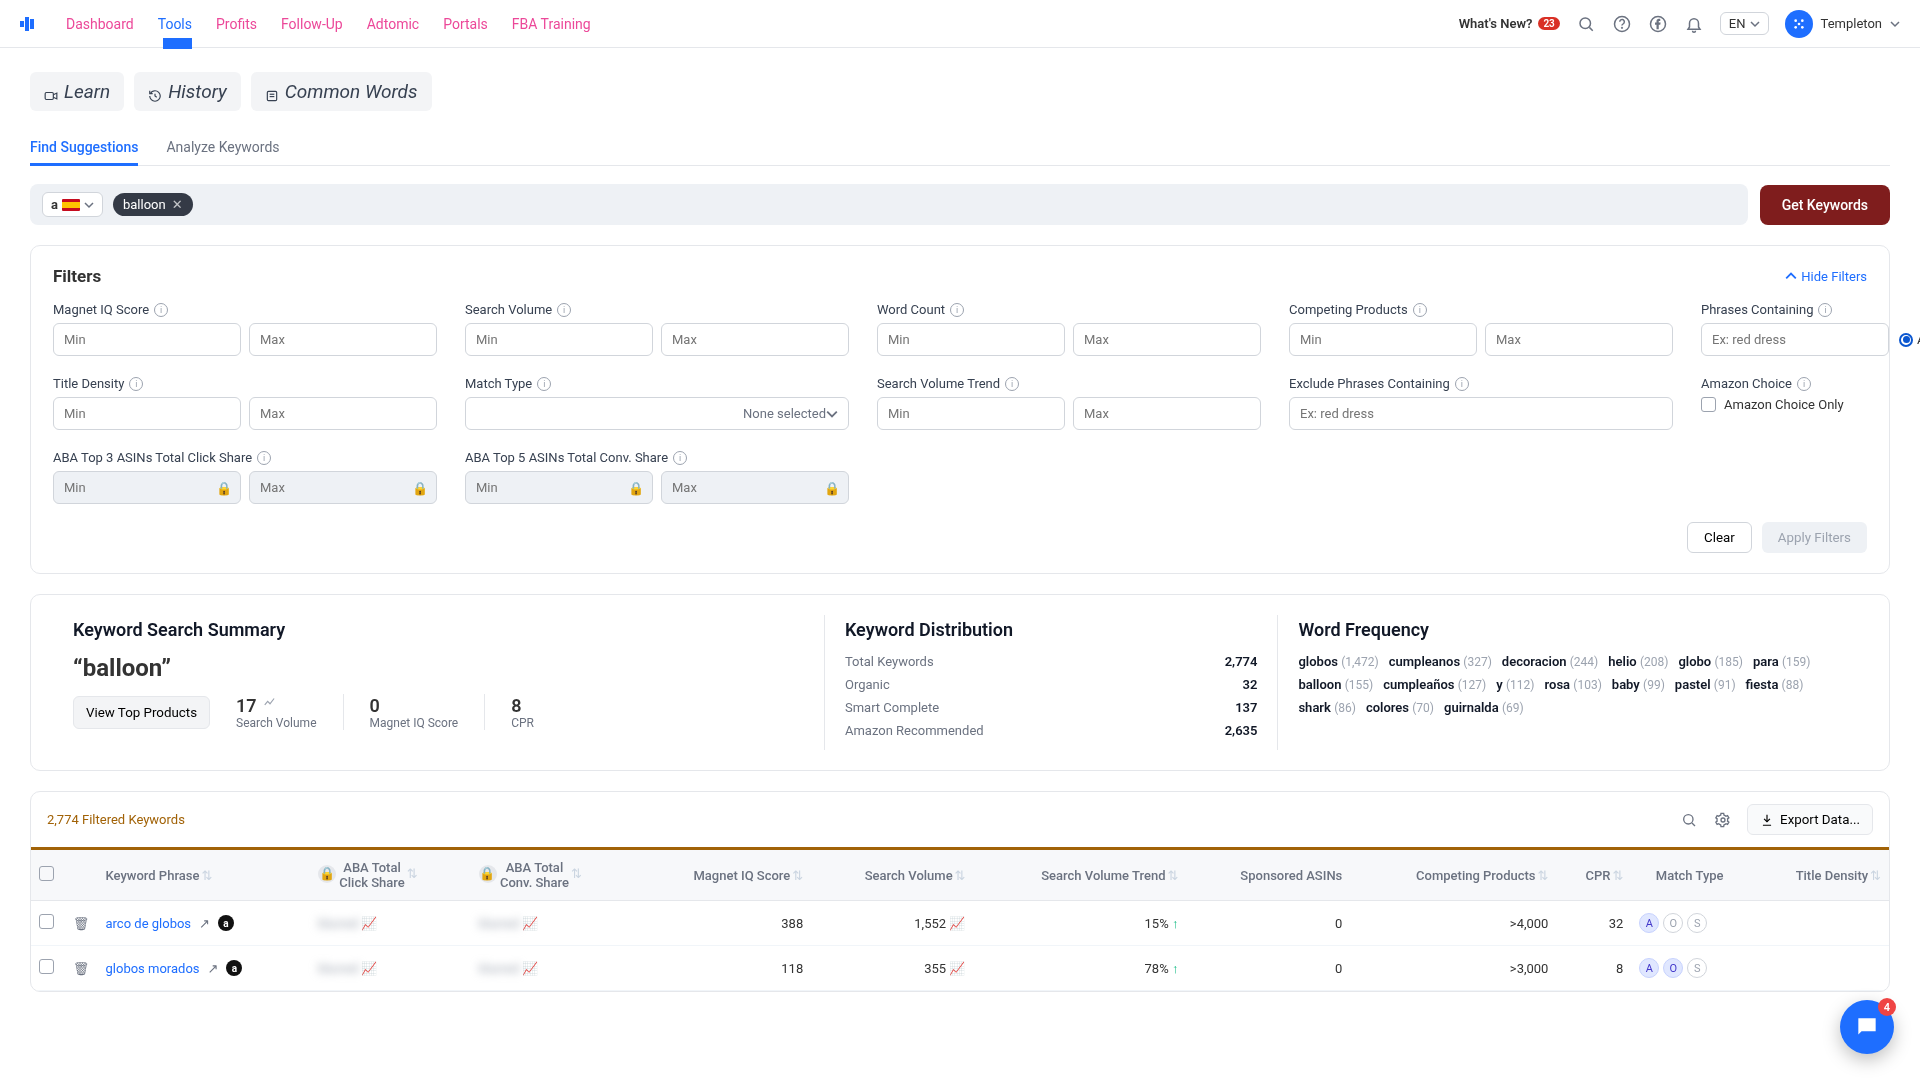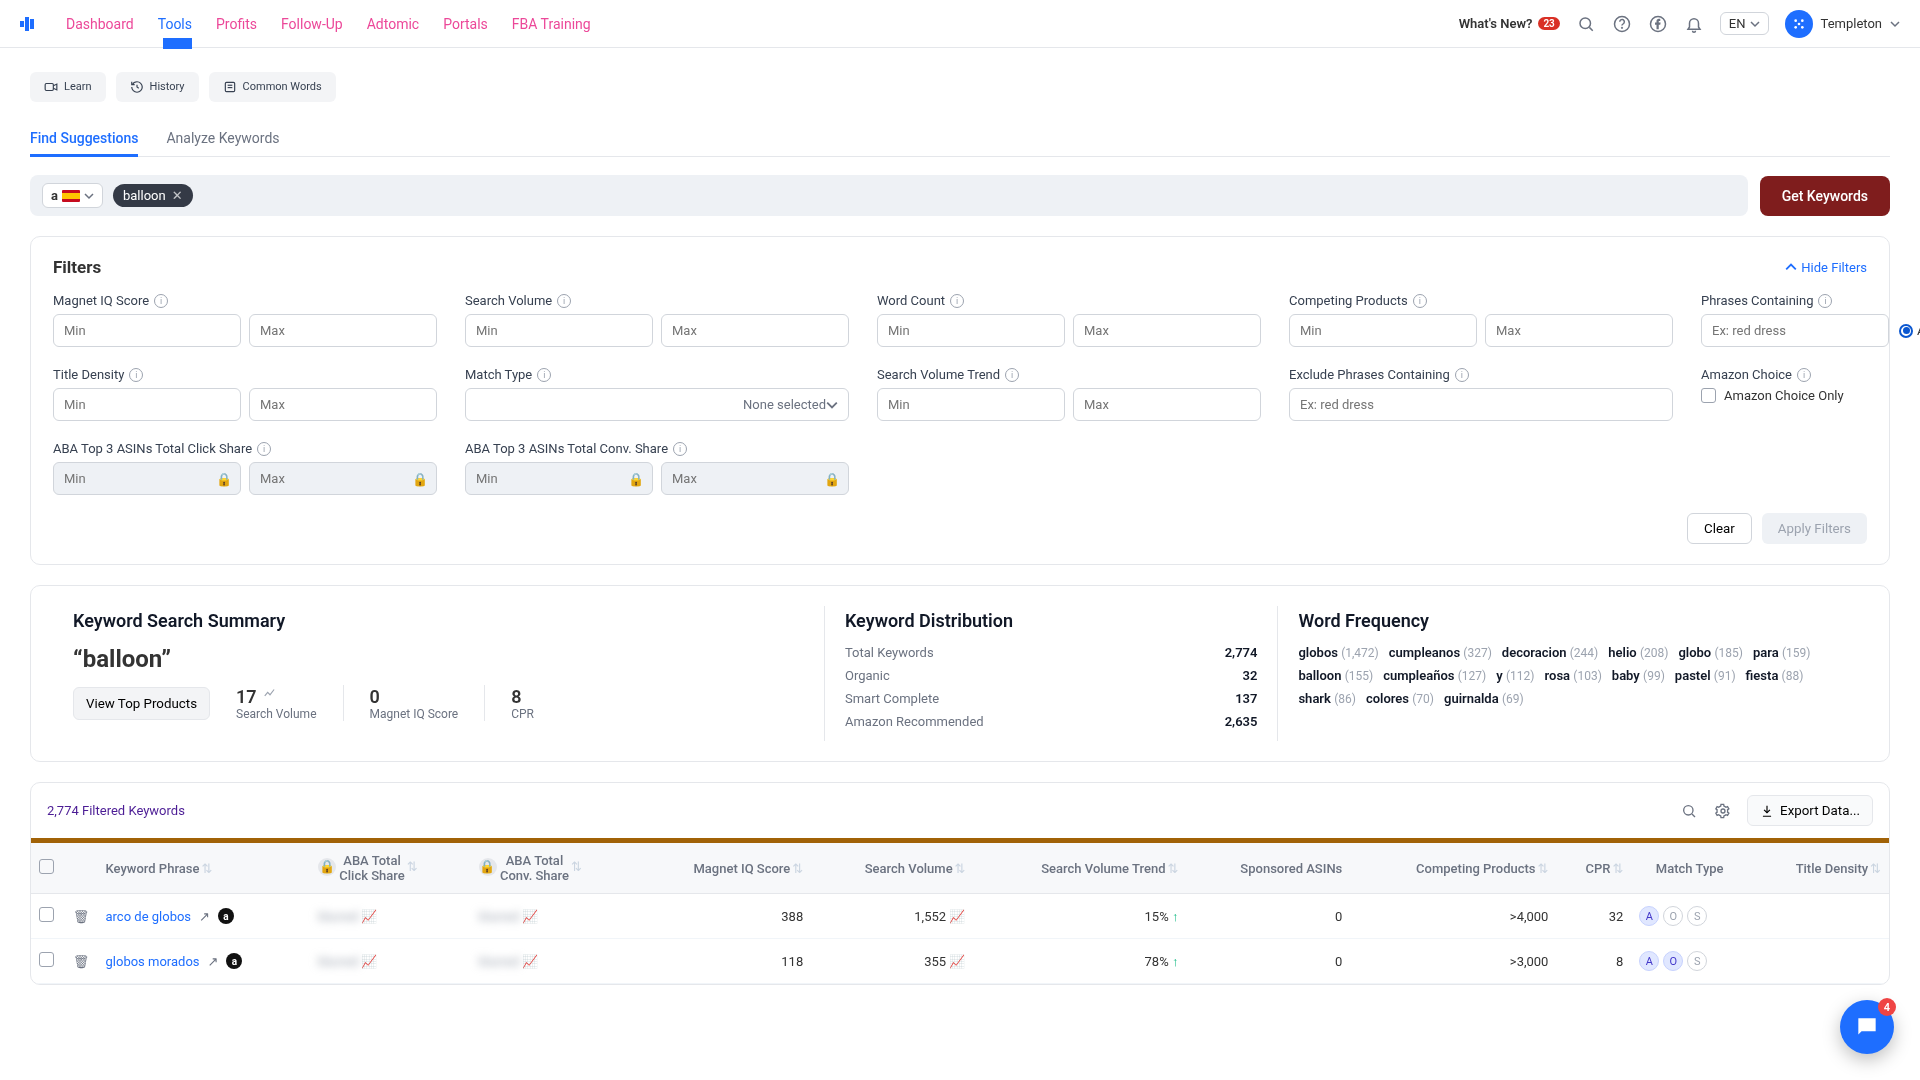--- a/index.html
+++ b/index.html
@@ -23,21 +23,21 @@
 .lang-sel { border:1px solid #d1d5db; border-radius:6px; padding:3px 8px; display:flex; align-items:center; gap:4px; cursor:pointer;}
 .avatar { width:28px; height:28px; border-radius:50%; background:#1e6eff; color:#fff; display:flex; align-items:center; justify-content:center; font-size:14px;}
 .user-chip{display:flex;align-items:center;gap:8px;cursor:pointer;}
 
 
 .page { padding: 24px 30px; }
 .page-head { display:flex; align-items:flex-start; justify-content:space-between; margin-bottom:10px;}
 h1 { font-size: 30px; font-weight:700; margin-bottom:6px; color:#111827;}
 .subtitle { color:#6b7280; font-size:14px;}
 .head-actions { display:flex; gap:10px;}
-.pill-btn { background:#f3f4f6; border:none; border-radius:6px; padding:8px 14px; display:flex; align-items:flex-start; gap:6px; color:#374151; cursor:pointer; font-size:11px;}
+.pill-btn { background:#f3f4f6; border:none; border-radius:6px; padding:8px 14px; display:flex; align-items:flex-end; gap:6px; color:#374151; cursor:pointer; font-size:19px;font-style:italic;}
 
 
 .tabs { display:flex; gap:28px; border-bottom:1px solid #e5e7eb; margin-top:18px;}
 .tab { padding:10px 0; color:#6b7280; cursor:pointer; font-size:14px; position:relative;}
 .tab.active { color:#1e6eff; font-weight:500;}
 .tab.active::after{content:"";position:absolute;left:0;right:0;bottom:-1px;height:3px;background:#1e6eff;}
 
 
 .search-row{ display:flex; gap:12px; margin-top:18px; align-items:center;}
 .kw-bar{ flex:1; background:#eef1f5; border-radius:8px; padding:8px 12px; display:flex; align-items:center; gap:10px;}
@@ -82,25 +82,25 @@
 .vt-btn{background:#f3f4f6;border:1px solid #e5e7eb;border-radius:6px;padding:8px 12px;cursor:pointer;}
 .dist-row{display:flex;justify-content:space-between;font-size:13px;color:#6b7280;margin-bottom:8px;}
 .dist-row b{color:#111827;font-weight:600;}
 .wf-cloud{display:flex;flex-wrap:wrap;gap:8px 10px;font-size:13px;}
 .wf-cloud span b{color:#111827;font-weight:600;}
 .wf-cloud span i{color:#9ca3af;font-style:normal;font-size:12px;}
 
 
 .table-panel{border:1px solid #e5e7eb;border-radius:10px;margin-top:20px;overflow:hidden;}
 .table-toolbar{display:flex;align-items:center;justify-content:space-between;padding:12px 16px;}
-.tbl-count{color:#4c1d95;font-size:13px;}
+.tbl-count{color:#a16207;font-size:13px;}
 .toolbar-actions{display:flex;align-items:center;gap:14px;}
 .export-btn{border:1px solid #e5e7eb;background:#f9fafb;border-radius:6px;padding:7px 12px;display:flex;align-items:center;gap:6px;cursor:pointer;}
 table{width:100%;border-collapse:collapse;font-size:13px;}
-th{background:#f7f8fa;border-top:5px solid #a16207;border-bottom:1px solid #e5e7eb;padding:10px 8px;text-align:left;color:#6b7280;font-weight:500;white-space:nowrap;}
+th{background:#f7f8fa;border-top:3px solid #a16207;border-bottom:1px solid #e5e7eb;padding:10px 8px;text-align:left;color:#6b7280;font-weight:500;white-space:nowrap;}
 th .sort{color:#cbd5e1;margin-left:2px;}
 td{padding:12px 8px;border-bottom:1px solid #f1f5f9;white-space:nowrap;}
 .cell-kw{display:flex;align-items:center;gap:8px;color:#1e6eff;}
 .cell-kw a{color:#1e6eff;text-decoration:none;}
 .ico-ext,.ico-amz{width:16px;height:16px;border-radius:50%;display:inline-flex;align-items:center;justify-content:center;font-size:10px;}
 .ico-amz{background:#111;color:#fff;font-weight:700;}
 .blur{filter:blur(4px);color:#9ca3af;}
 .trend-up{color:#10b981;}
 .match-badges{display:flex;gap:4px;}
 .mb{width:20px;height:20px;border-radius:50%;border:1px solid #d1d5db;display:inline-flex;align-items:center;justify-content:center;font-size:11px;color:#9ca3af;}
@@ -365,21 +365,21 @@
             <span>ABA Top 3 ASINs Total Click Share</span>
             <span class="info-i">i</span>
           </div>
         <div class="minmax">
           <div style="position:relative;flex:1;"><input class="inp locked" disabled="" placeholder="Min" style=""><span class="lock-i">🔒</span></div>
           <div style="position:relative;flex:1;"><input class="inp locked" disabled="" placeholder="Max" style=""><span class="lock-i">🔒</span></div>
         </div>
       </div>
       <div>
         <div class="flabel">
-            <span>ABA Top 3 ASINs Total Conv. Share</span>
+            <span>ABA Top 5 ASINs Total Conv. Share</span>
             <span class="info-i">i</span>
           </div>
         <div class="minmax">
           <div style="position:relative;flex:1;"><input class="inp locked" disabled="" placeholder="Min" style=""><span class="lock-i">🔒</span></div>
           <div style="position:relative;flex:1;"><input class="inp locked" disabled="" placeholder="Max" style=""><span class="lock-i">🔒</span></div>
         </div>
       </div>
       <div></div>
         <div></div>
         <div></div>

